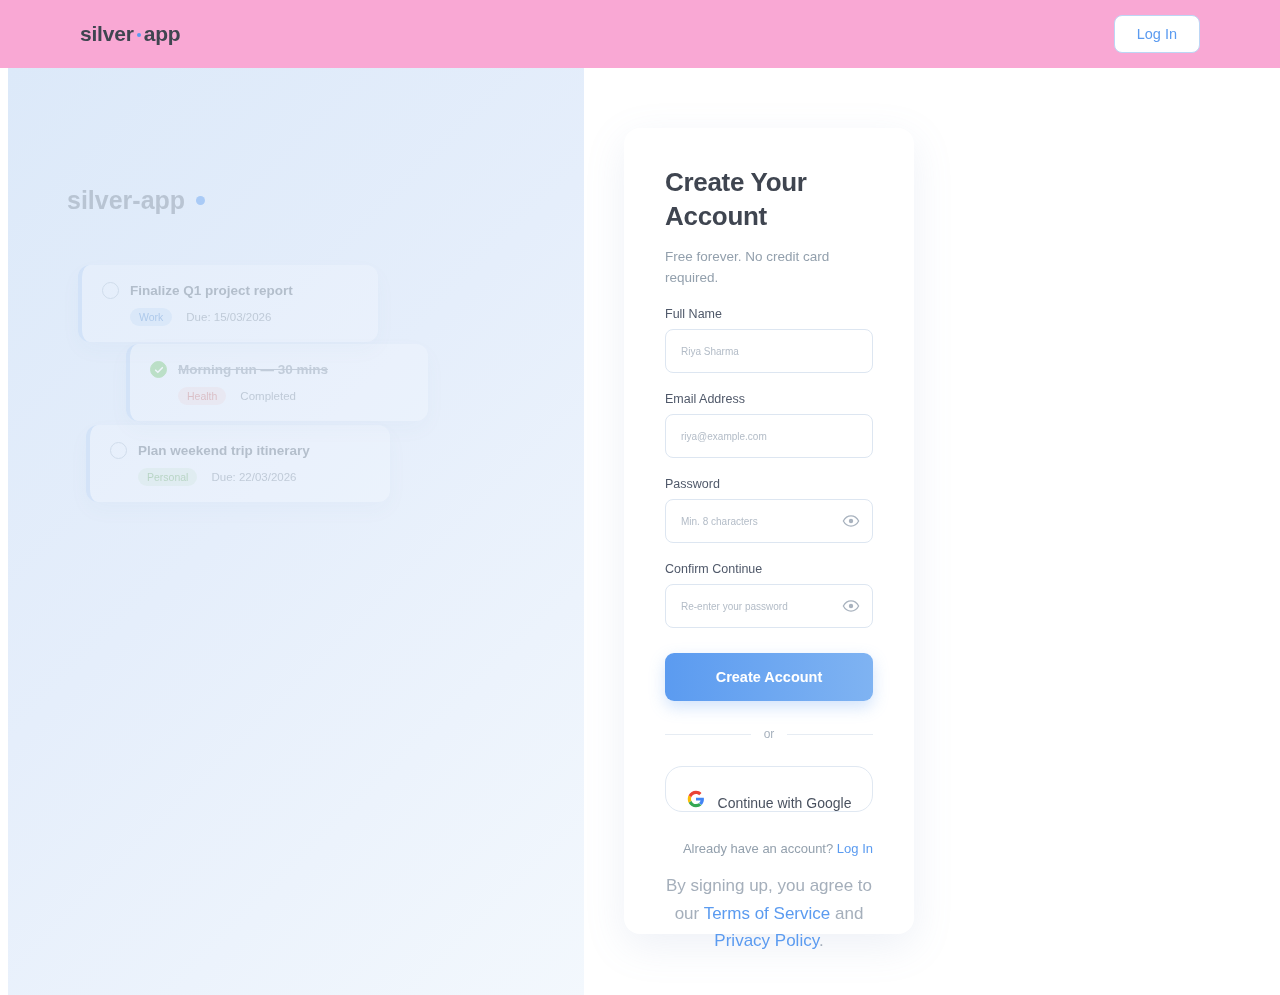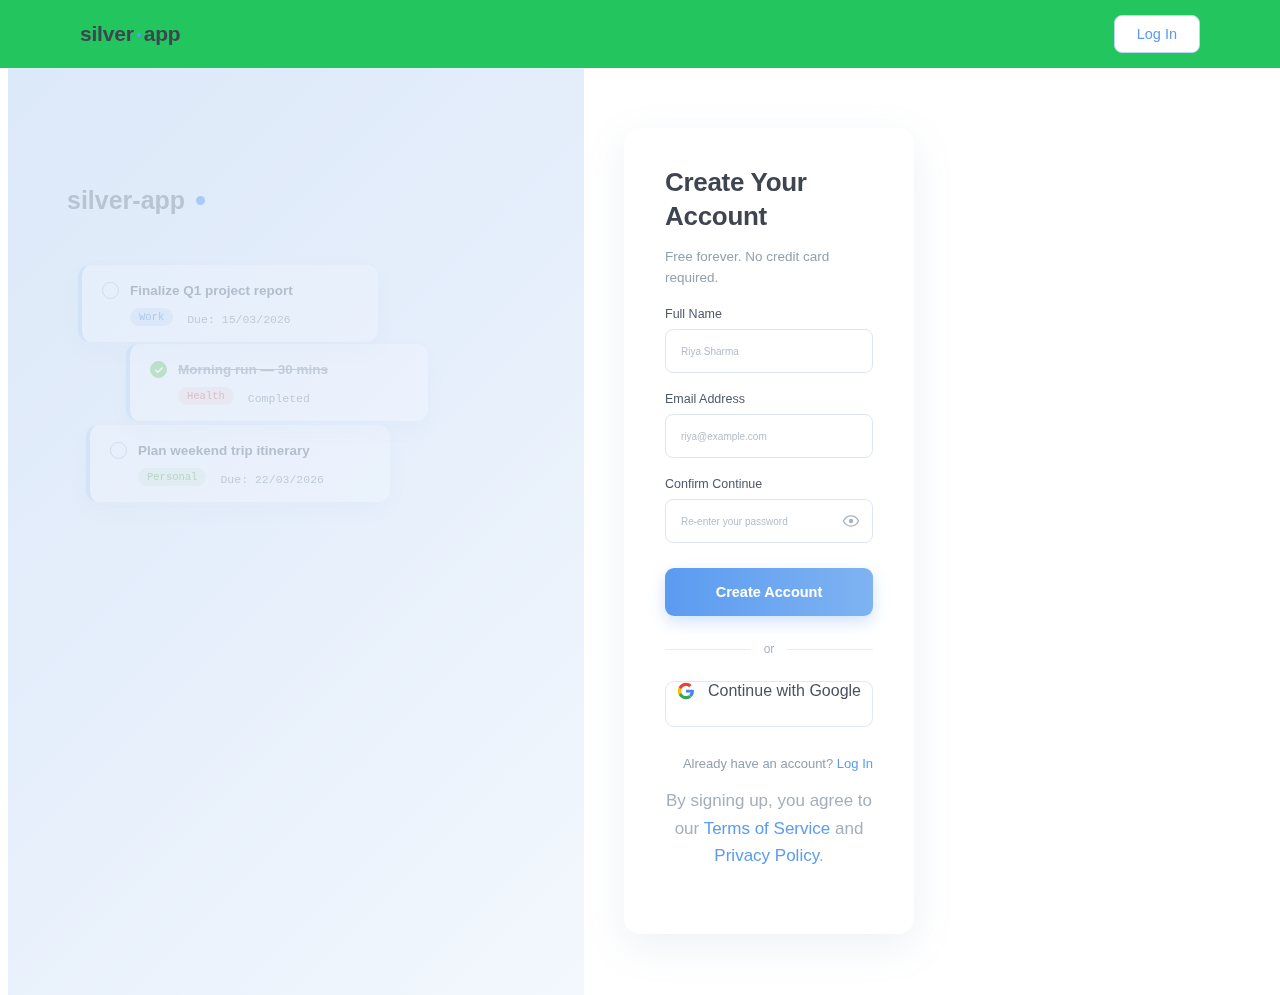--- a/index.html
+++ b/index.html
@@ -7,21 +7,21 @@
     width: 1280px; height: 995px;
     font-family: "Liberation Sans", sans-serif;
     background: #ffffff;
     overflow: hidden;
   }
 
   
   .header {
     position: absolute; top: 0; left: 0;
     width: 1280px; height: 68px;
-    background: #22c55e;
+    background: #f9a8d4;
     display: flex; align-items: center;
     justify-content: space-between;
     padding: 0 80px;
     z-index: 20;
   }
   .brand {
     font-size: 21px; font-weight: bold;
     color: #3f4550; letter-spacing: -0.2px;
     display: flex; align-items: baseline;
   }
@@ -81,22 +81,22 @@
   .task-check.done {
     background: #8ed08a; border-color: #8ed08a;
     display: flex; align-items: center; justify-content: center;
   }
   .task-check.done svg { width: 10px; height: 10px; }
   .task-title {
     font-size: 13.5px; font-weight: bold; color: #7b8794;
   }
   .task-title.struck { text-decoration: line-through; color: #9aa6b4; }
   .task-meta {
-    display: flex; align-items: flex-end; gap: 14px;
-    margin-top: 9px; margin-left: 28px; font-family: Liberation Mono, monospace;
+    display: flex; align-items: center; gap: 14px;
+    margin-top: 9px; margin-left: 28px;
   }
   .tag {
     font-size: 10.5px; padding: 3px 9px; border-radius: 10px;
   }
   .tag.work     { background: rgba(147,190,240,0.30); color: #6f9fd8; }
   .tag.health   { background: rgba(240,160,160,0.22); color: #d08a8a; }
   .tag.personal { background: rgba(150,205,150,0.22); color: #86b886; }
   .task-due { font-size: 11.5px; color: #94a0ae; }
 
   
@@ -163,25 +163,25 @@
     display: flex; align-items: center;
     margin-top: 26px; gap: 13px;
   }
   .divider .line { flex: 1; height: 1px; background: #e6ecf3; }
   .divider .word { font-size: 12px; color: #a8b2be; }
 
   .google-btn {
     width: 100%; height: 46px;
     margin-top: 25px;
     border: 1px solid #e0e8f2;
-    border-radius: 9px;
-    background: #ffffff;
-    display: flex; align-items: flex-start; justify-content: center;
+    border-radius: 17px;
+    background: #ffffff;
+    display: flex; align-items: flex-end; justify-content: center;
     gap: 13px; cursor: pointer;
-    font-size: 16px; color: #4a5260;
+    font-size: 14px; color: #4a5260;
     font-family: "Liberation Sans", sans-serif;
   }
 
   .have-account {
     text-align: right; font-size: 13px;
     color: #93a0ad; margin-top: 29px;
   }
   .legal {
     text-align: center; font-size: 17px;
     color: #a5afbb; line-height: 1.6;
@@ -258,20 +258,34 @@
     </div>
   </div>
 
   <div class="field">
     <label class="field-label">Email Address</label>
     <div class="input-wrap">
       <input class="text-input" type="text" placeholder="riya@example.com" style="">
     </div>
   </div>
 
+  <div class="field">
+    <label class="field-label">Password</label>
+    <div class="input-wrap">
+      <input class="text-input has-icon" type="text" placeholder="Min. 8 characters" style="">
+      <button class="eye-btn">
+        <span>
+          <svg width="18" height="18" viewBox="0 0 24 24" fill="none" stroke="currentColor" stroke-width="1.7">
+            <path d="M1.8 12S5.5 5.2 12 5.2 22.2 12 22.2 12 18.5 18.8 12 18.8 1.8 12 1.8 12Z"></path>
+            <circle cx="12" cy="12" r="2.9" fill="currentColor" stroke="none"></circle>
+          </svg>
+        </span>
+      </button>
+    </div>
+  </div>
 
   <div class="field">
     <label class="field-label">Confirm Continue</label>
     <div class="input-wrap">
       <input class="text-input has-icon" type="text" placeholder="Re-enter your password" style="">
       <button class="eye-btn">
         <span>
           <svg width="18" height="18" viewBox="0 0 24 24" fill="none" stroke="currentColor" stroke-width="1.7">
             <path d="M1.8 12S5.5 5.2 12 5.2 22.2 12 22.2 12 18.5 18.8 12 18.8 1.8 12 1.8 12Z"></path>
             <circle cx="12" cy="12" r="2.9" fill="currentColor" stroke="none"></circle>

